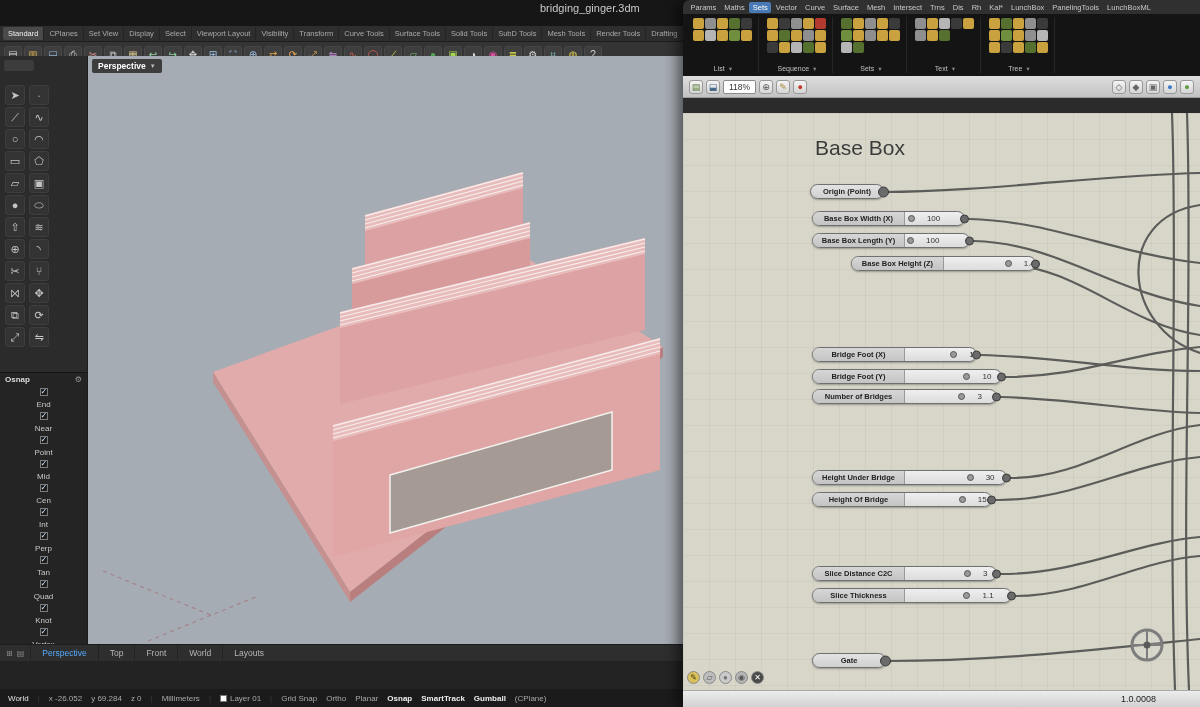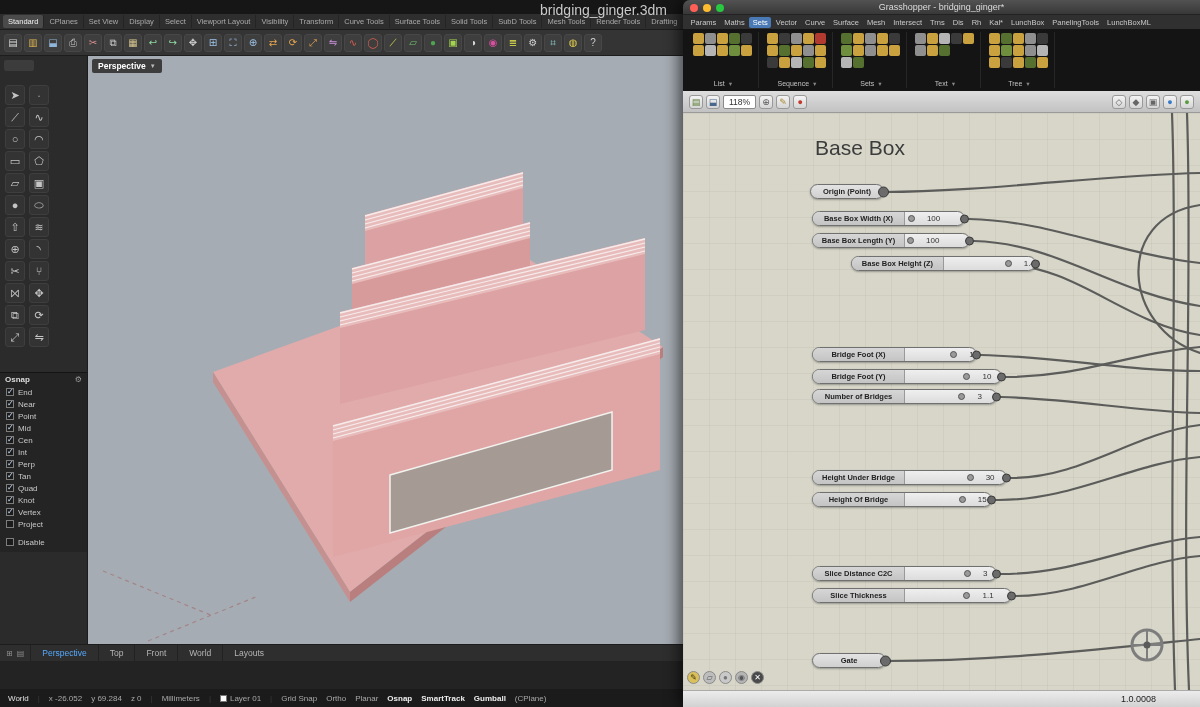--- a/index.html
+++ b/index.html
@@ -1,35 +1,35 @@
 <!DOCTYPE html>
 <html><head>
 <meta charset="utf-8">
 <style>
   html,body{margin:0;padding:0;background:#111;}
   *{box-sizing:border-box;font-family:"Liberation Sans","DejaVu Sans",sans-serif;}
   #screen{position:relative;width:1200px;height:707px;overflow:hidden;background:#1a1a1a;}
 
   
   #rhino{position:absolute;left:0;top:0;width:683px;height:707px;background:#262626;}
-  .r-titlebar{position:relative;height:14px;background:#161616;color:#c9c9c9;font-size:14px;}
+  .r-titlebar{position:relative;height:26px;background:#161616;color:#c9c9c9;font-size:11px;}
   .r-title{position:absolute;left:540px;top:2px;white-space:nowrap;}
   .r-menutabs{height:16px;background:#2e2e2e;display:flex;align-items:center;padding:0 3px;color:#a9a9a9;font-size:7.5px;border-bottom:1px solid #1d1d1d;}
   .r-tab{padding:2px 5px;white-space:nowrap;border-right:1px solid #242424;cursor:default;}
   .r-tab.active{background:#4a4a4a;color:#f0f0f0;border-radius:2px;}
   .r-toolbar{height:26px;background:#343434;display:flex;align-items:center;gap:2px;padding:0 4px;border-bottom:1px solid #1d1d1d;overflow:hidden;}
   .ticon{width:18px;height:18px;background:#3e3e3e;border:1px solid #474747;border-radius:3px;display:flex;align-items:center;justify-content:center;font-size:10px;flex:0 0 auto;}
   .r-sidebar{position:absolute;left:0;top:56px;width:88px;height:588px;background:#2b2b2b;border-right:1px solid #1c1c1c;}
   .sidebar-tab{margin:4px 0 0 4px;width:30px;height:11px;background:#3c3c3c;border-radius:2px;}
   .tool-grid{margin:14px 0 0 5px;display:grid;grid-template-columns:repeat(2,22px);gap:2px;}
   .sicon{width:20px;height:20px;background:#333;border:1px solid #3e3e3e;border-radius:3px;color:#c4c4c4;display:flex;align-items:center;justify-content:center;font-size:11px;}
   .osnap{position:absolute;left:0;top:316px;right:0;background:#242424;border-top:1px solid #141414;padding-bottom:4px;}
   .osnap-head{display:flex;align-items:center;justify-content:space-between;padding:2px 5px;color:#ddd;font-size:8px;font-weight:bold;}
   .osnap-gear{color:#9a9a9a;font-size:8px;}
-  .osnap-item{display:flex;align-items:center;gap:4px;padding:1.5px 6px;}
+  .osnap-item{display:flex;align-items:center;gap:4px;padding:1.5px 6px;flex-direction:column;}
   .osnap-item:last-of-type{margin-top:6px;}
   .oscheck{width:8px;height:8px;border:1px solid #7d7d7d;background:#1b1b1b;position:relative;flex:0 0 auto;}
   .oscheck.checked::after{content:"✓";position:absolute;left:0;top:-2px;font-size:8px;color:#cfe6ff;}
   .oslabel{font-size:8px;color:#c8c8c8;}
   .r-viewport{position:absolute;left:88px;top:56px;width:595px;height:588px;background:#a6acb3;overflow:hidden;}
   .vp-label{position:absolute;left:4px;top:3px;background:#3d3d3d;color:#fff;font-size:8.5px;font-weight:bold;padding:2px 6px;border-radius:2px;display:flex;gap:4px;align-items:center;z-index:3;}
   .vp-label .chev{font-size:6px;color:#bbb;}
   .model-svg{position:absolute;left:0;top:0;}
   .vp-tabs{position:absolute;left:0;top:644px;width:683px;height:17px;background:#2e2e2e;display:flex;align-items:center;font-size:8.5px;color:#b5b5b5;border-top:1px solid #1d1d1d;}
   .vp-tabicons{display:flex;gap:4px;padding:0 6px;color:#8f8f8f;font-size:8px;}
@@ -413,28 +413,20 @@
 
         <span class="sb-toggle active">Gumball</span>
 
         <span class="sb-toggle">(CPlane)</span>
 
     </div>
   </div>
 
   <div id="gh">
 
-    <div class="gh-titlebar">
-      <span class="lights">
-        <span class="light" style="background:#ff5f57"></span>
-        <span class="light" style="background:#febc2e"></span>
-        <span class="light" style="background:#28c840"></span>
-      </span>
-      <span>Grasshopper - bridging_ginger*</span>
-    </div>
 
     <div class="gh-menubar">
 
         <span class="gh-menu-item">Params</span>
 
         <span class="gh-menu-item">Maths</span>
 
         <span class="gh-menu-item active">Sets</span>
 
         <span class="gh-menu-item">Vector</span>

